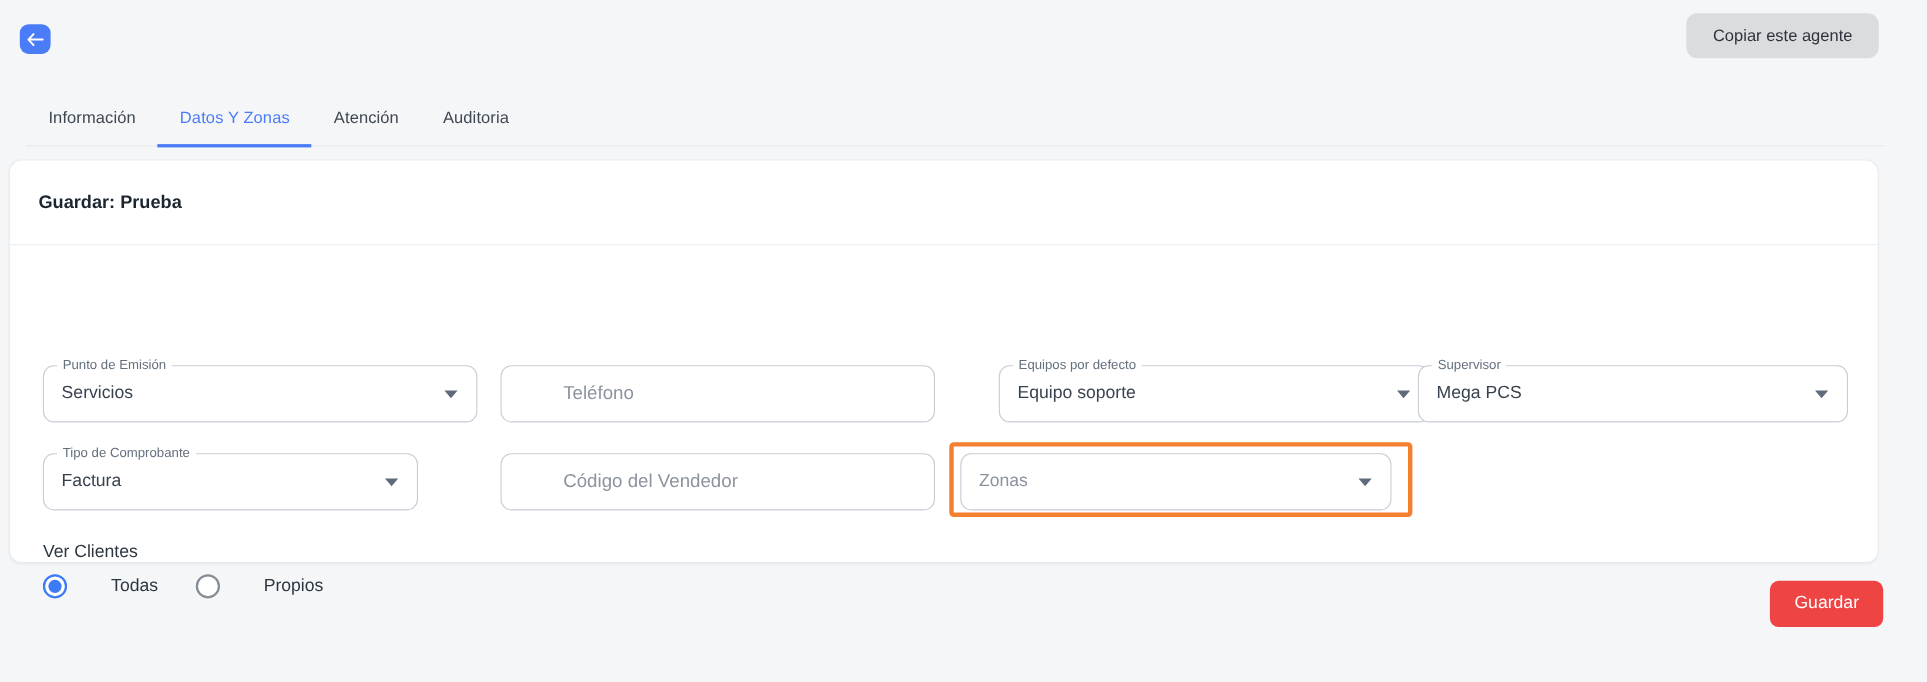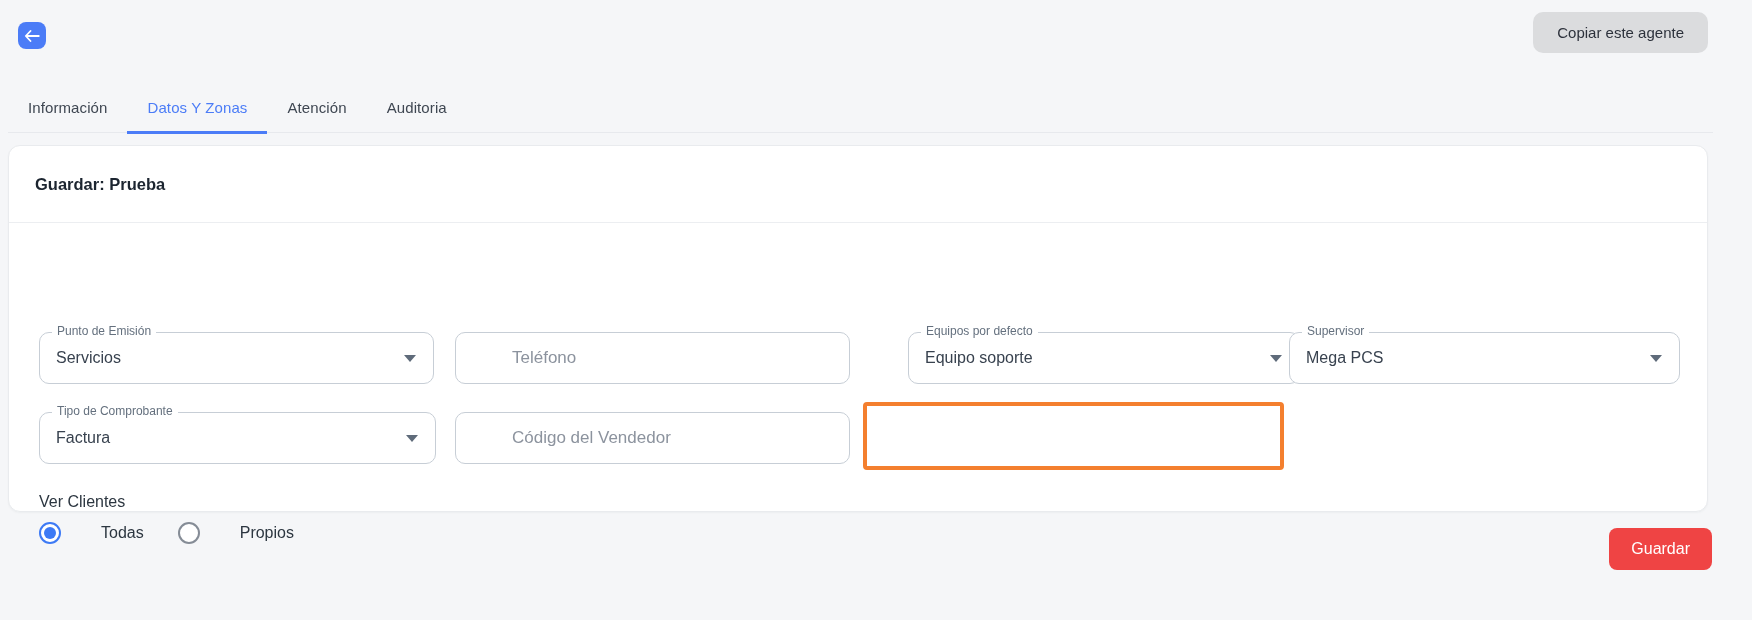--- a/index.html
+++ b/index.html
@@ -18,21 +18,21 @@
     display:flex; align-items:center; justify-content:center; cursor:pointer;
   }
   .copy-btn {
     position:absolute; top:12px; right:44px; height:41px;
     background:#dbdcde; color:#2d323c; border:none; border-radius:10px;
     padding:0 24px; font-size:15px; font-family:inherit; cursor:pointer;
   }
 
   
   .tabbar {
-    position:absolute; left:8px; right:39px; top:84px; height:49px;
+    position:absolute; left:24px; right:39px; top:84px; height:49px;
     display:flex; align-items:stretch; border-bottom:1px solid #e7e9ed;
   }
   .tab {
     display:flex; align-items:center; padding:0 20px; font-size:15px;
     color:#3f4752; cursor:pointer; border-bottom:3px solid transparent;
     margin-bottom:-2px; letter-spacing:.1px;
   }
   .tab.active { color:#4b7cf7; border-bottom-color:#4b7cf7; }
 
   
@@ -143,31 +143,35 @@
         <span class="fvalue">Equipo soporte</span>
         <span class="caret"></span>
       </div>
 
       <div class="field select-field" style="left:1280px; top:109px; width:391px;">
         <span class="flabel">Supervisor</span>
         <span class="fvalue">Mega PCS</span>
         <span class="caret"></span>
       </div>
 
-      <div class="field select-field" style="left:30px; top:189px; width:397px;">
+      <div class="field select-field" style="left:30px; top:189px; width:341px;">
         <span class="flabel">Tipo de Comprobante</span>
         <span class="fvalue">Factura</span>
         <span class="caret"></span>
       </div>
 
       <div class="field" style="left:446px; top:189px; width:395px;">
         <input type="text" placeholder="Código del Vendedor" style="">
       </div>
 
       <div class="highlight-box"></div>
+      <div class="field select-field" style="left:864px; top:189px; width:392px;">
+        <span class="fvalue placeholder">Zonas</span>
+        <span class="caret"></span>
+      </div>
 
       <div class="group-label">Ver Clientes</div>
       <div class="radio-row">
         <div class="radio checked">
           <span class="radio-circle"></span>
           <span class="rlabel">Todas</span>
         </div>
         <div class="radio">
           <span class="radio-circle"></span>
           <span class="rlabel">Propios</span>

